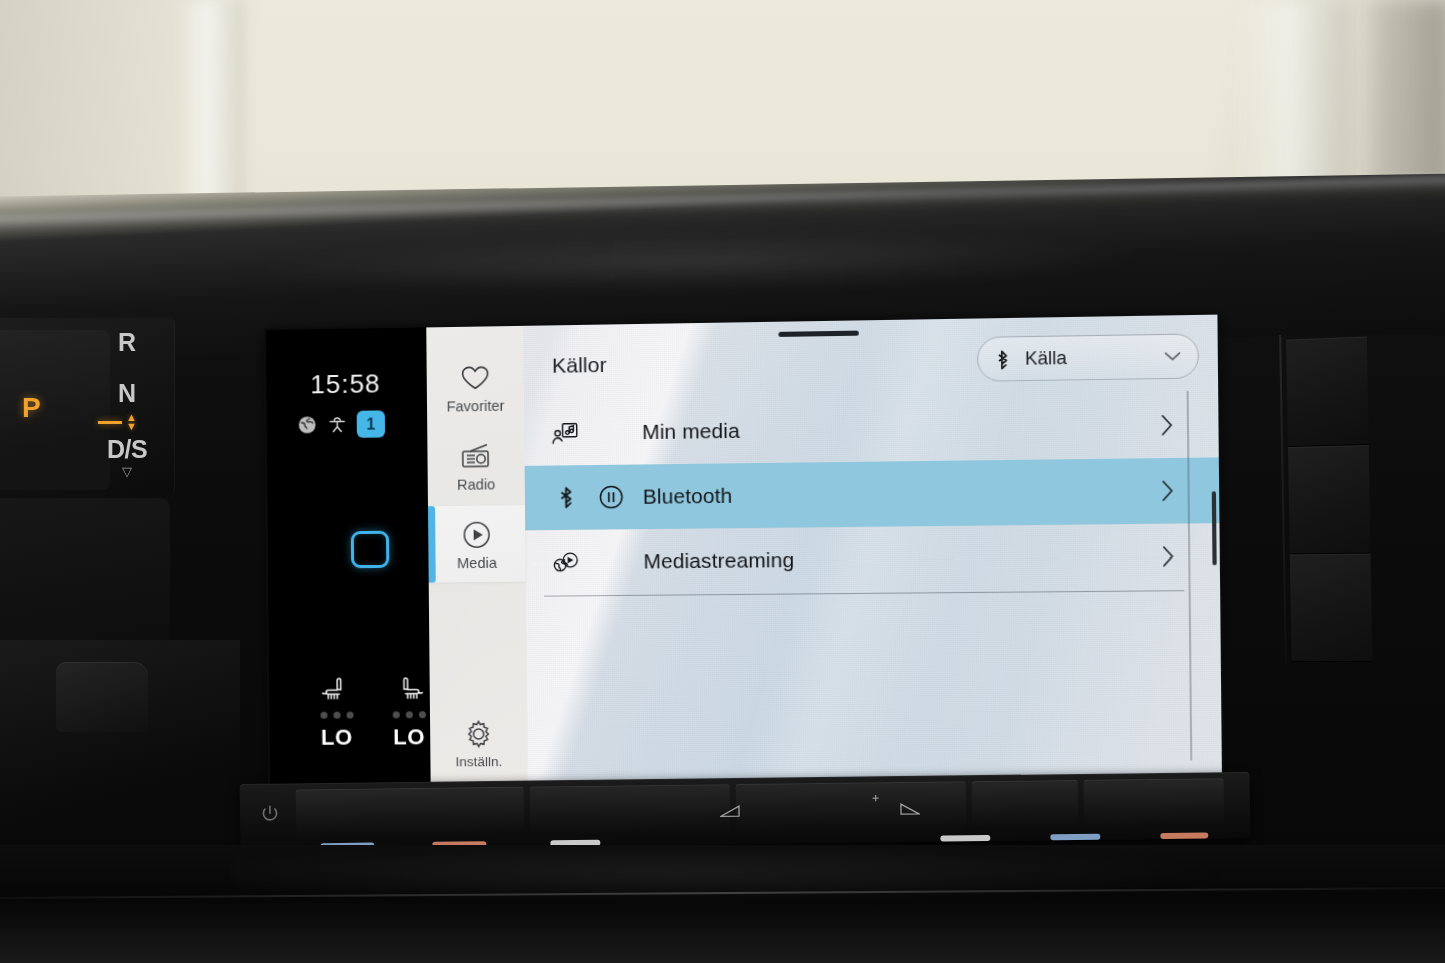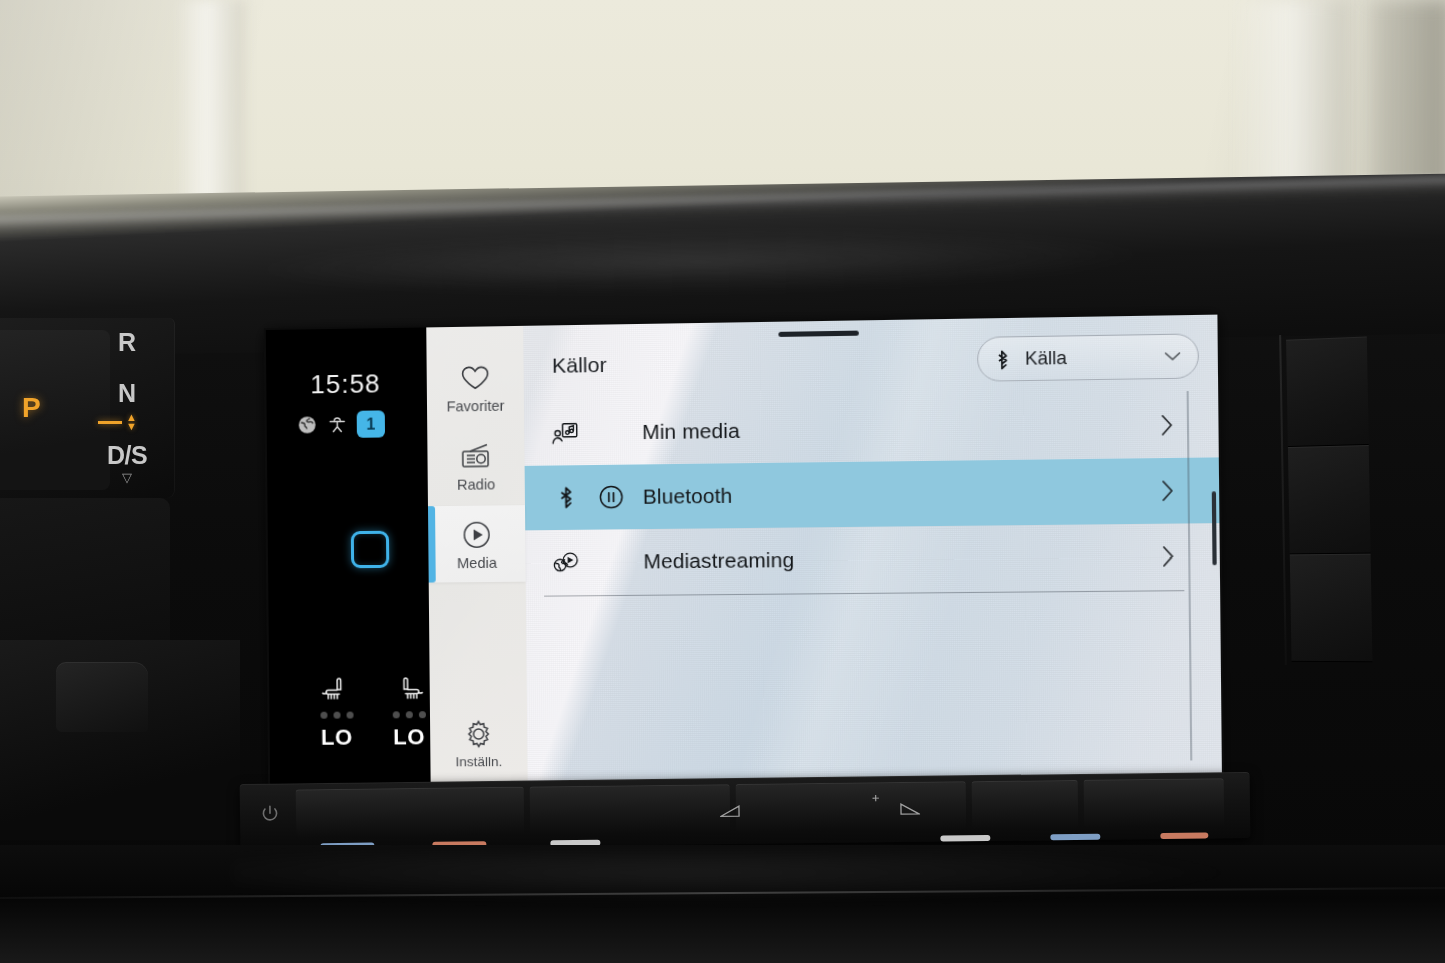--- a/index.html
+++ b/index.html
@@ -98,21 +98,21 @@
     margin-top: 7px; height: 18px; position: relative;
   }
   .g-dash {
     position: absolute; left: -6px; top: 8px; width: 24px; height: 3px; background: #f0a32a;
     box-shadow: 0 0 6px rgba(240,163,42,0.6);
   }
   .g-updown {
     position: absolute; left: 22px; top: 0; color: #f0a32a; font-size: 11px; line-height: 9px;
     text-shadow: 0 0 5px rgba(240,163,42,0.5);
   }
-  .g-ds { font-size: 25px; font-weight: 600; margin-top: 12px; letter-spacing: -.5px; }
+  .g-ds { font-size: 25px; font-weight: 600; margin-top: 6px; letter-spacing: -.5px; }
   .g-caret { font-size: 13px; margin-top: 3px; color: #9a9a9a; }
 
   
   .screen-bezel {
     position: absolute;
     left: 268px; top: 330px;
     width: 928px; height: 462px;
     background: #050505;
     box-shadow: 0 0 0 2px #0c0c0c, 0 2px 14px rgba(0,0,0,0.9);
     transform: perspective(1900px) rotateY(-3.1deg) rotate(-0.55deg);

